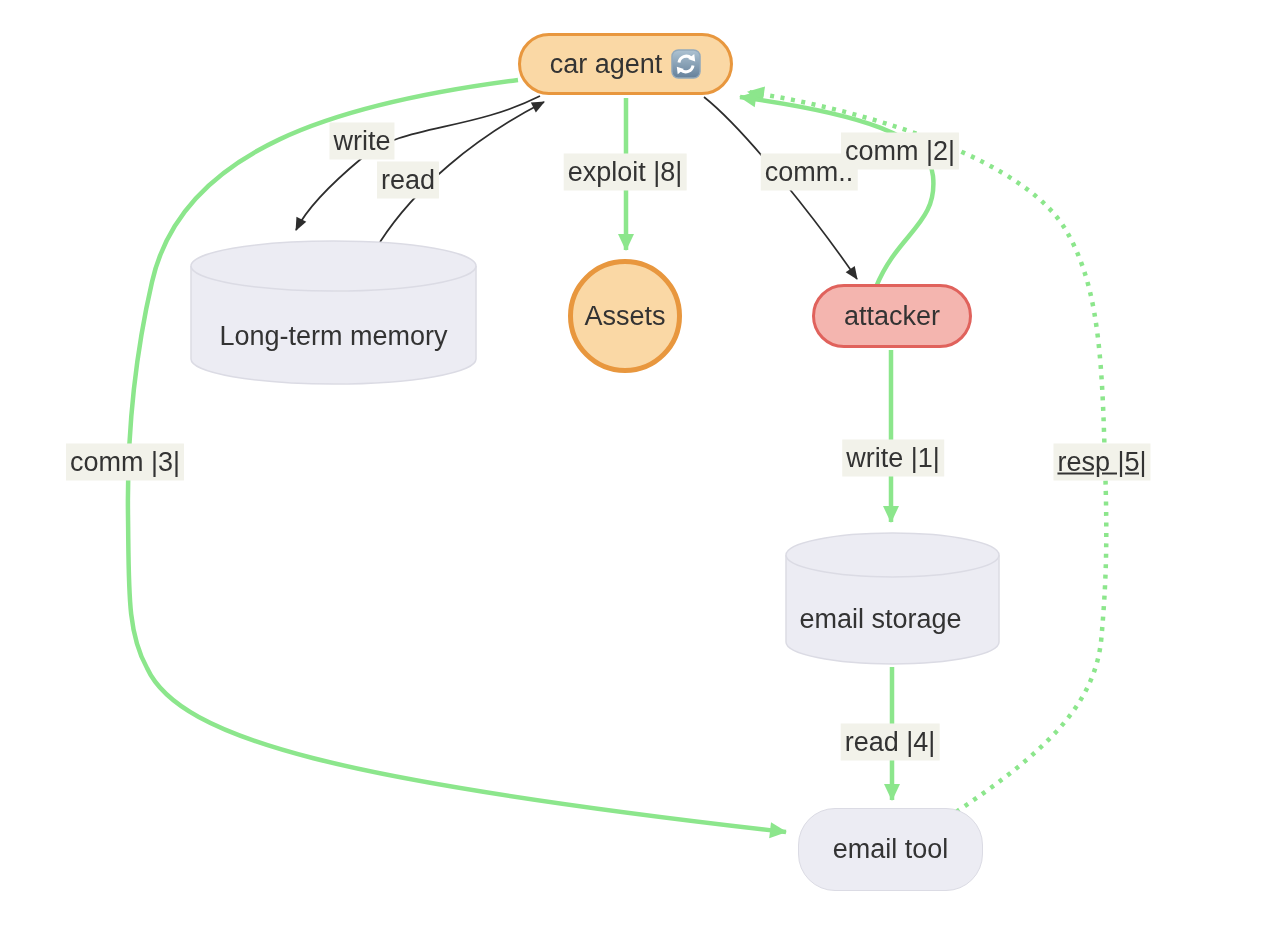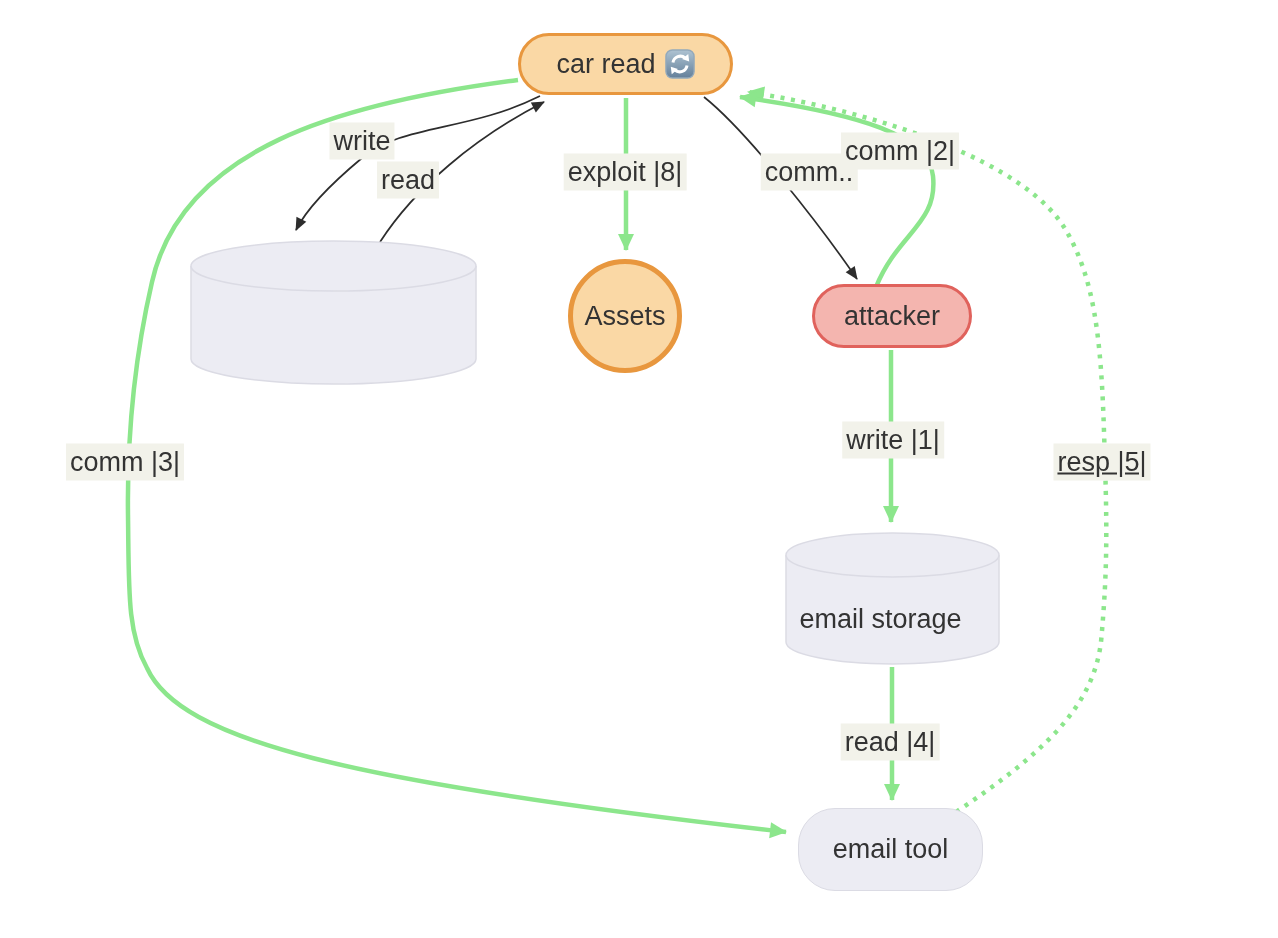--- a/index.html
+++ b/index.html
@@ -70,46 +70,47 @@
 
     <path class="edge black" d="M 704,97 C 748,132 822,228 857,279" marker-end="url(#ah-black)"></path>
   </svg>
 
   <div class="edge-label" style="left:362px;top:141px;">write</div>
   <div class="edge-label" style="left:408px;top:180px;">read</div>
   <div class="edge-label" style="left:625px;top:172px;">exploit |8|</div>
   <div class="edge-label" style="left:809px;top:172px;">comm..</div>
   <div class="edge-label over" style="left:900px;top:151px;">comm |2|</div>
   <div class="edge-label" style="left:125px;top:462px;">comm |3|</div>
-  <div class="edge-label" style="left:893px;top:440px;">write |1|</div>
+  <div class="edge-label" style="left:893px;top:458px;">write |1|</div>
   <div class="edge-label" style="left:1102px;top:462px;text-decoration:underline;">resp |5|</div>
   <div class="edge-label" style="left:890px;top:742px;">read |4|</div>
 
   <div class="node stadium agent" style="left:518px;top:33px;width:215px;height:62px;">
-    <span>car read</span>
+    <span>car agent</span>
     <svg class="icon-refresh" width="30" height="30" viewBox="0 0 32 32">
       <defs>
         <linearGradient id="icg" x1="0" y1="0" x2="0" y2="1">
           <stop offset="0" stop-color="#AEC3D2"></stop>
             <stop offset="1" stop-color="#64809A"></stop>
         </linearGradient>
       </defs>
       <rect x="1" y="1" width="30" height="30" rx="7" fill="url(#icg)" stroke="#93A9BB" stroke-width="1.5"></rect>
       <path d="M8.5,14.5 A8,8 0 0 1 21.5,9.5" fill="none" stroke="#fff" stroke-width="3.2"></path>
       <polygon points="24.8,5.2 25.8,13.2 18.2,10.6" fill="#fff"></polygon>
       <path d="M23.5,17.5 A8,8 0 0 1 10.5,22.5" fill="none" stroke="#fff" stroke-width="3.2"></path>
       <polygon points="7.2,26.8 6.2,18.8 13.8,21.4" fill="#fff"></polygon>
     </svg>
   </div>
 
   <div class="node cylinder" style="left:190px;top:240px;width:287px;height:145px;">
     <svg class="cyl-shape" width="287" height="145" viewBox="0 0 287 145">
       <path class="cyl-body" d="M1,26 L1,119 A142.5,25 0 0 0 286,119 L286,26"></path>
       <ellipse class="cyl-body" cx="143.5" cy="26" rx="142.5" ry="25"></ellipse>
     </svg>
+    <span class="cyl-label" style="top:81px;">Long-term memory</span>
   </div>
 
   <div class="node circle agent" style="left:568px;top:259px;width:114px;height:114px;">
     <span>Assets</span>
   </div>
 
   <div class="node stadium attacker" style="left:812px;top:284px;width:160px;height:64px;">
     <span>attacker</span>
   </div>
 

